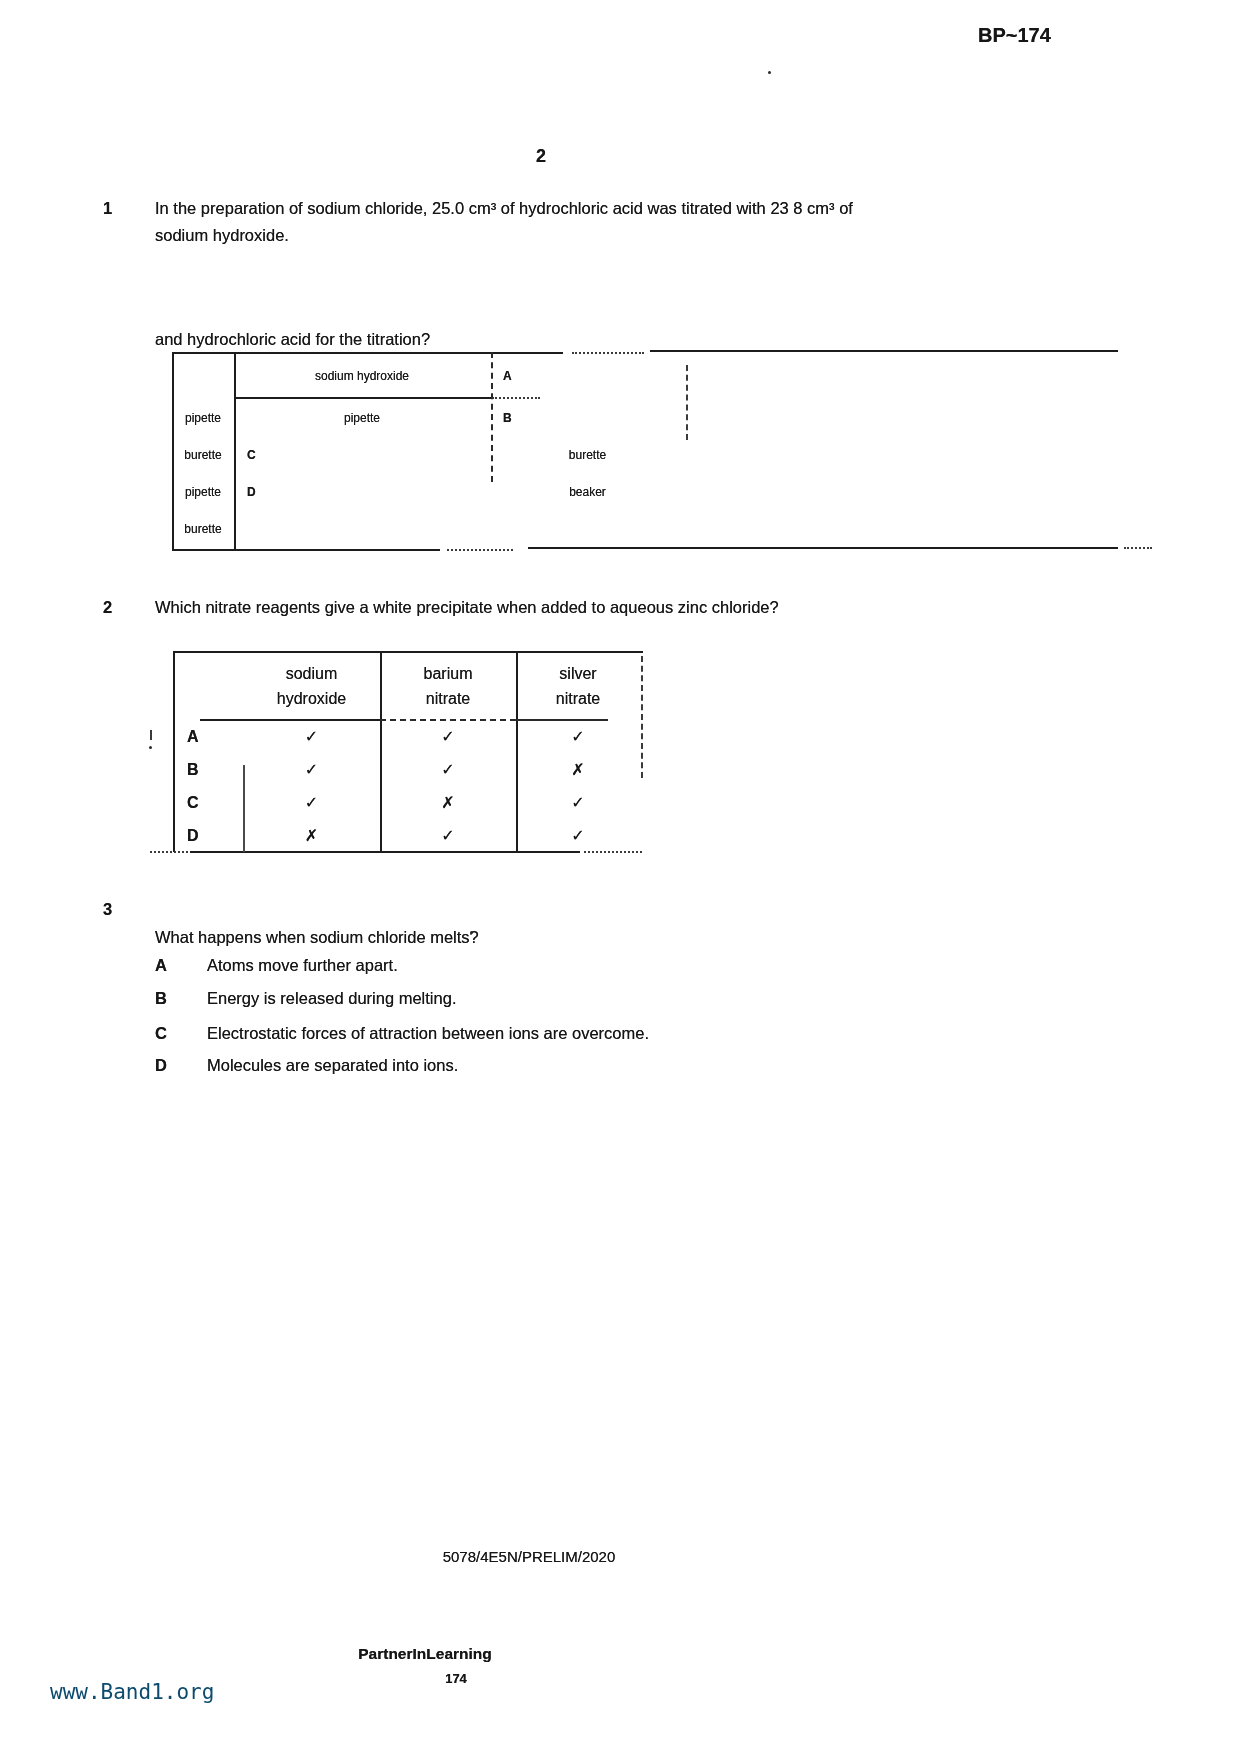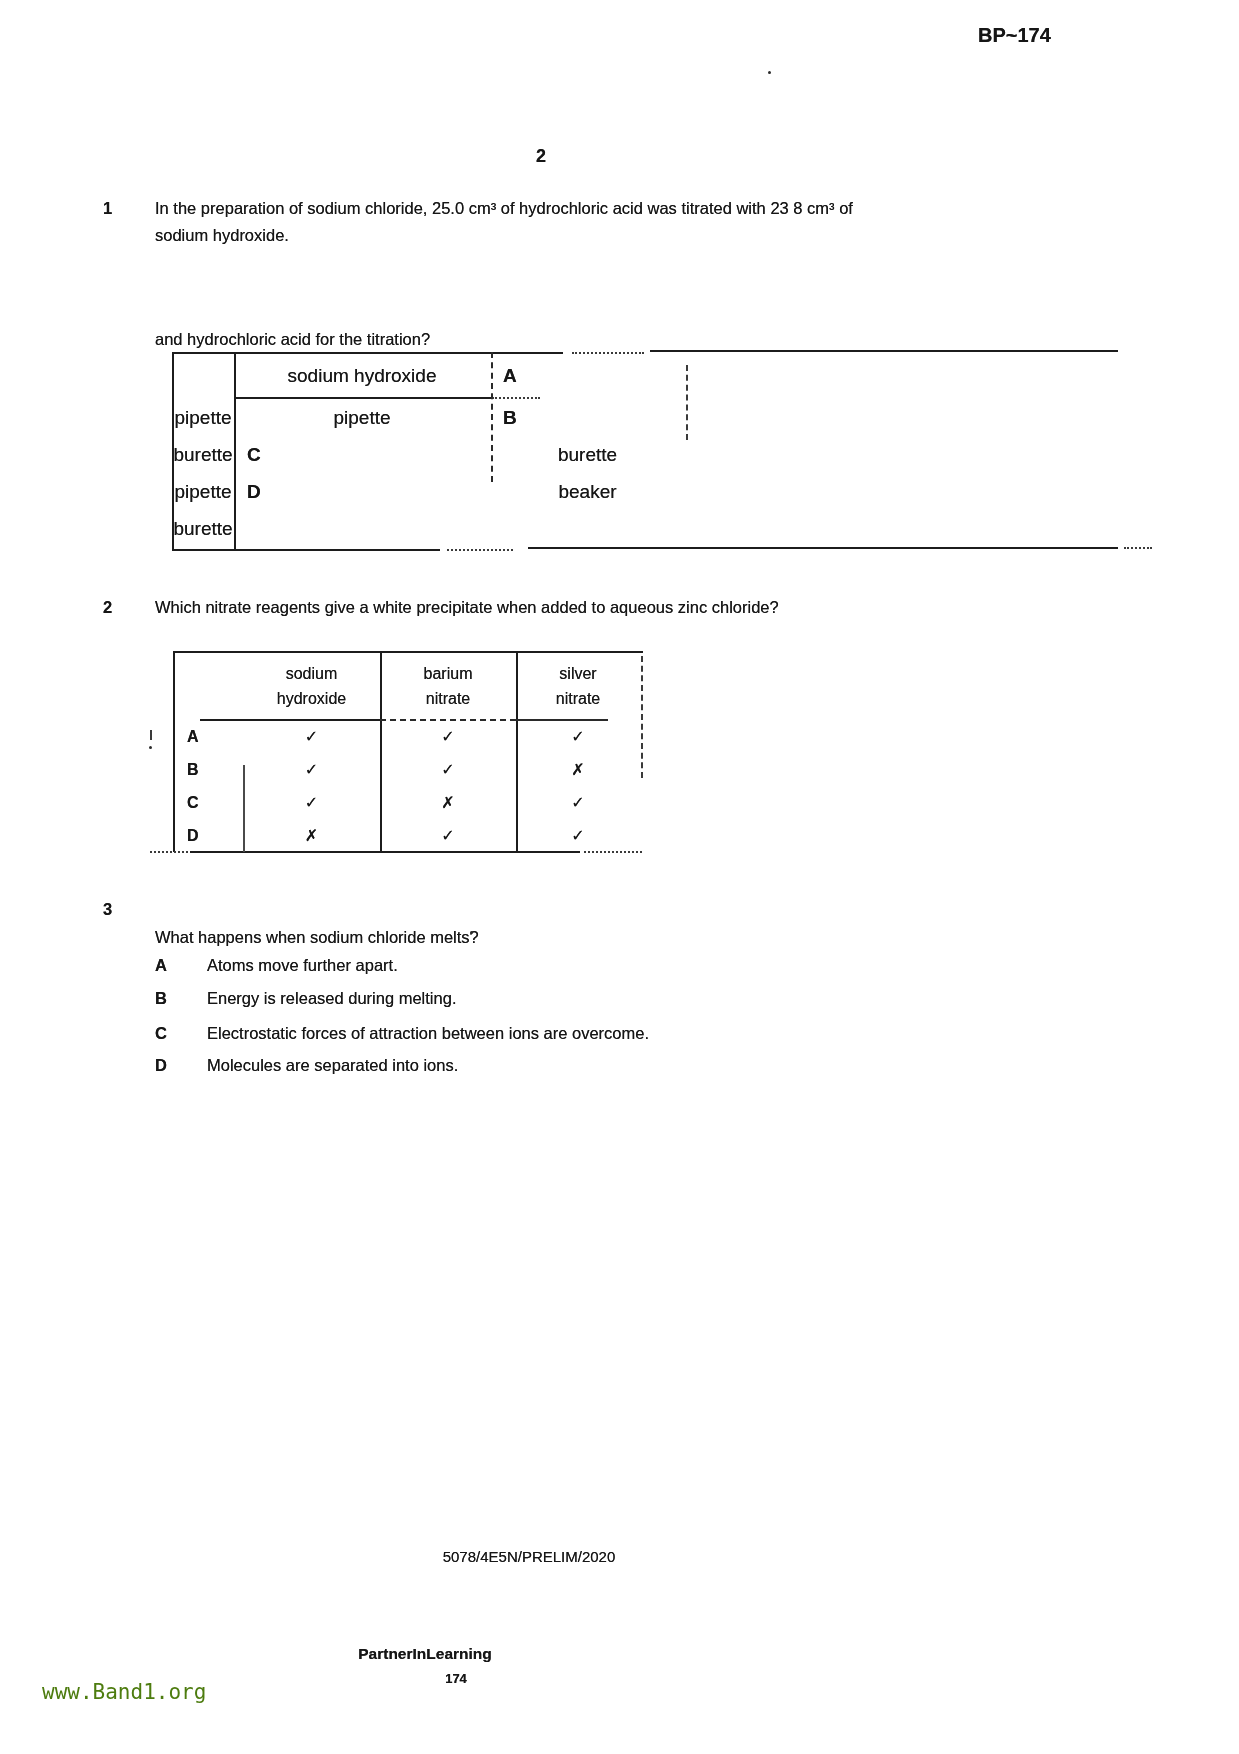--- a/index.html
+++ b/index.html
@@ -13,21 +13,21 @@
   .bold{font-weight:bold;}
   .center{transform:translateX(-50%);}
   .rule{position:absolute;}
   
   #t1{
     position:absolute;left:172px;top:353px;width:513px;
     display:grid;grid-template-columns:62px 256px 195px;
     grid-template-rows:46px 37px 37px 37px 37px;
   }
   #t1 .cell{display:flex;align-items:center;justify-content:center;
-    font-size:19px;text-shadow:0 0 .6px rgba(10,10,10,.75);}
+    font-size:12px;text-shadow:0 0 .6px rgba(10,10,10,.75);}
   #t1 .letter{justify-content:flex-start;padding-left:13px;font-weight:bold;}
   
   #t2{
     position:absolute;left:173px;top:652px;width:467px;
     display:grid;grid-template-columns:70px 137px 136px 124px;
     grid-template-rows:68px 33px 33px 33px 33px;
   }
   #t2 .cell{display:flex;align-items:center;justify-content:center;
     font-size:16px;text-shadow:0 0 .6px rgba(10,10,10,.75);}
   #t2 .letter{justify-content:flex-start;padding-left:14px;font-weight:bold;}
@@ -150,15 +150,15 @@
 
   <div class="txt bold" style="left:155px;top:1024px;">C</div>
   <div class="txt" style="left:207px;top:1024px;">Electrostatic forces of attraction between ions are overcome.</div>
 
   <div class="txt bold" style="left:155px;top:1056px;">D</div>
   <div class="txt" style="left:207px;top:1056px;">Molecules are separated into ions.</div>
 
   <div class="txt center" style="left:529px;top:1548px;font-size:15px;">5078/4E5N/PRELIM/2020</div>
   <div class="txt center" style="left:425px;top:1645px;font-size:15.5px;font-weight:600;">PartnerInLearning</div>
   <div class="txt center bold" style="left:456px;top:1671px;font-size:13px;">174</div>
-  <div class="txt mono" style="left:42px;top:1680px;font-size:21px;color:#4d7c0f;text-shadow:none;">www.Band1.org</div>
+  <div class="txt mono" style="left:50px;top:1680px;font-size:21px;color:#0c4a6e;text-shadow:none;">www.Band1.org</div>
 
 </div>
 
 </body></html>

